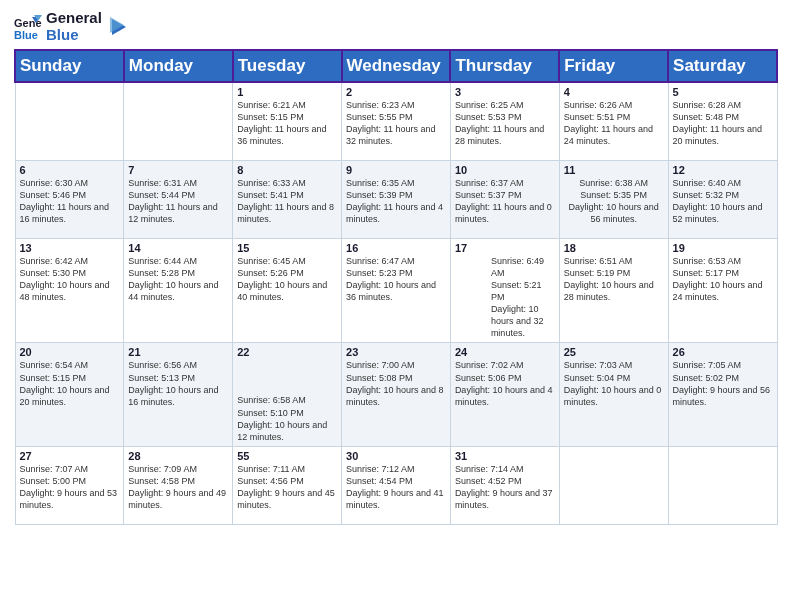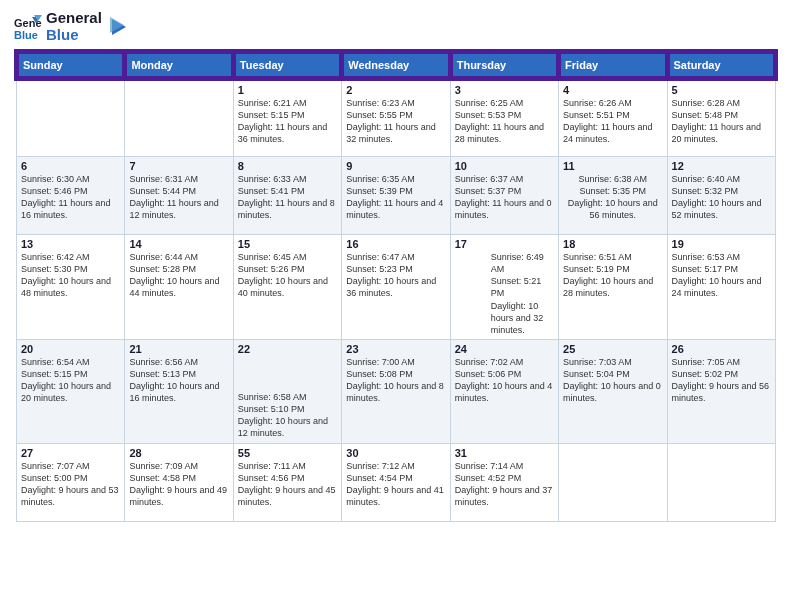--- a/index.html
+++ b/index.html
@@ -46,25 +46,25 @@
       text-align: right;
     }
     table {
       width: 100%;
       border-collapse: collapse;
       table-layout: fixed;
     }
     thead tr th {
       background: #2d6cc0;
       color: #fff;
-      font-size: 11px;
+      font-size: 17px;
       font-weight: bold;
       padding: 5px 4px;
       text-align: left;
-      border: 5px solid #4c1d95;
+      border: 2px solid #4c1d95;
     }
     tbody tr td {
       border: 1px solid #c8d4e0;
       vertical-align: top;
       padding: 3px 4px;
       font-size: 9.5px;
       color: #222;
       background: #fff;
       height: 78px;
     }

